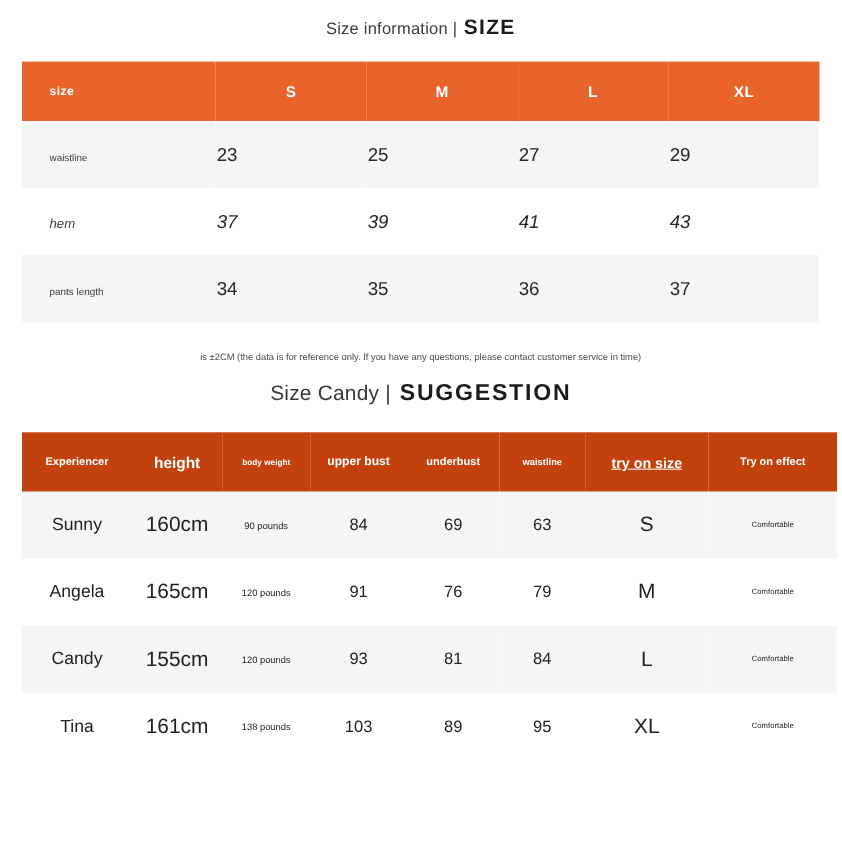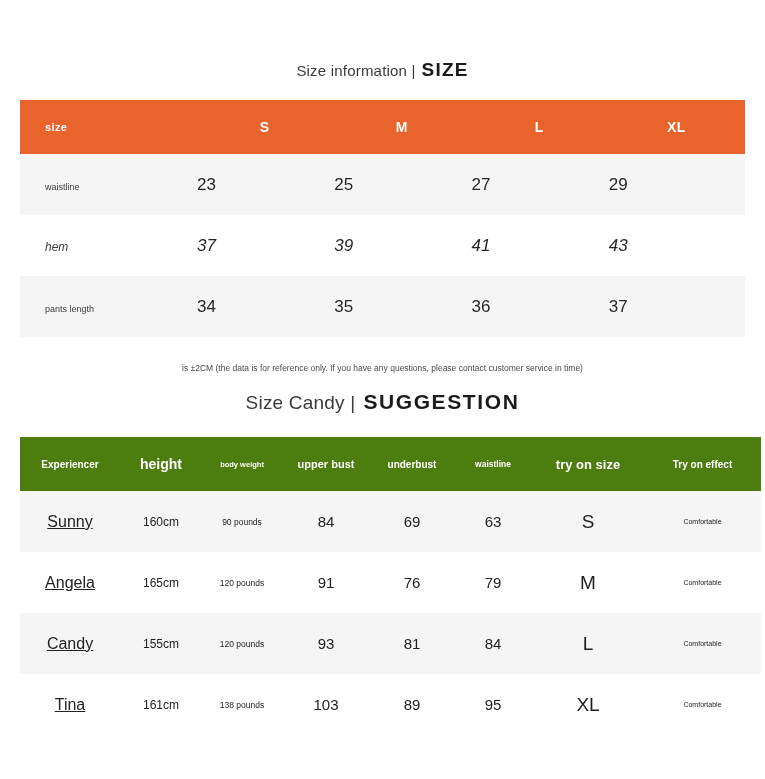--- a/index.html
+++ b/index.html
@@ -34,21 +34,20 @@
   }
   .section-title .strong {
     font-size: 19px;
     font-weight: bold;
     letter-spacing: 1.2px;
     color: #1b1b1b;
     margin-left: 6px;
   }
   #size-heading {
     padding-top: 10px;
-    margin-top: 44px;
   }
   #suggestion-heading {
     padding-top: 8px;
   }
   #suggestion-heading .lead {
     font-size: 19px;
   }
   #suggestion-heading .strong {
     font-size: 21px;
     letter-spacing: 1.6px;
@@ -114,48 +113,48 @@
   
   .adv-wrap {
     margin: 22px 20px 0 20px;
   }
   table.adv-table {
     width: 725px;
     border-collapse: collapse;
     table-layout: fixed;
   }
   table.adv-table thead th {
-    background: #4d7c0f;
+    background: #c2410c;
     color: #ffffff;
     height: 52px;
     font-weight: bold;
     text-align: center;
     vertical-align: middle;
   }
   table.adv-table thead th.h-name { font-size: 10px; }
   table.adv-table thead th.h-height { font-size: 14px; }
   table.adv-table thead th.h-weight { font-size: 7.5px; }
   table.adv-table thead th.h-upper { font-size: 11px; }
   table.adv-table thead th.h-under { font-size: 10px; margin-top: 40px; }
   table.adv-table thead th.h-waist { font-size: 8.5px; }
-  table.adv-table thead th.h-try { font-size: 13px; }
+  table.adv-table thead th.h-try { font-size: 13px; text-decoration: underline; }
   table.adv-table thead th.h-effect { font-size: 10px; }
 
   table.adv-table tbody td {
     background: #f5f5f5;
     height: 59px;
     text-align: center;
     vertical-align: middle;
     color: #222222;
   }
   table.adv-table tbody tr.alt td {
     background: #ffffff;
   }
-  td.c-name { font-size: 16px; text-decoration: underline; }
-  td.c-height { font-size: 12px; margin-top: 46px; }
+  td.c-name { font-size: 16px; }
+  td.c-height { font-size: 19px; margin-top: 46px; }
   td.c-weight { font-size: 8.5px; color: #3b3b3b; }
   td.c-num { font-size: 15px; margin-top: 44px; }
   td.c-try { font-size: 19px; }
   td.c-effect { font-size: 7px; color: #3b3b3b; }
 </style>
 </head>
 <body>
 
 <div class="page">
 

